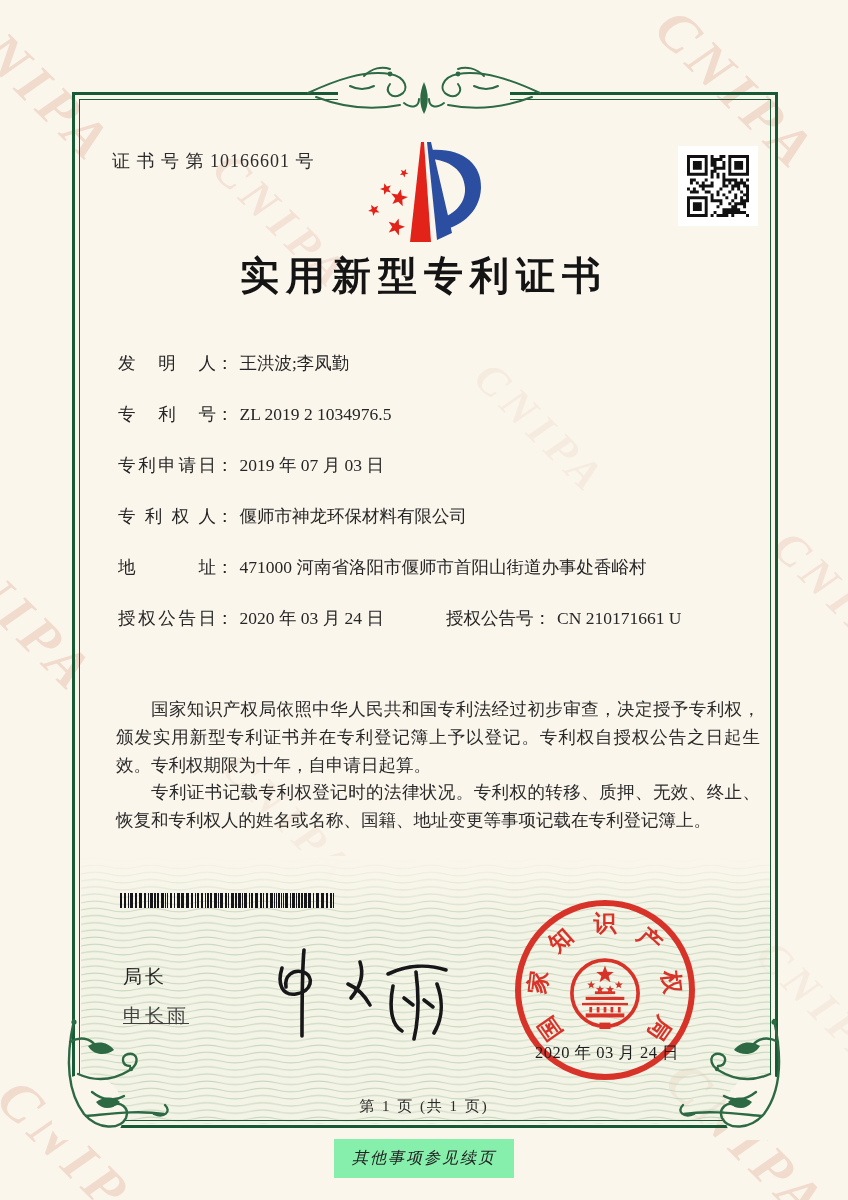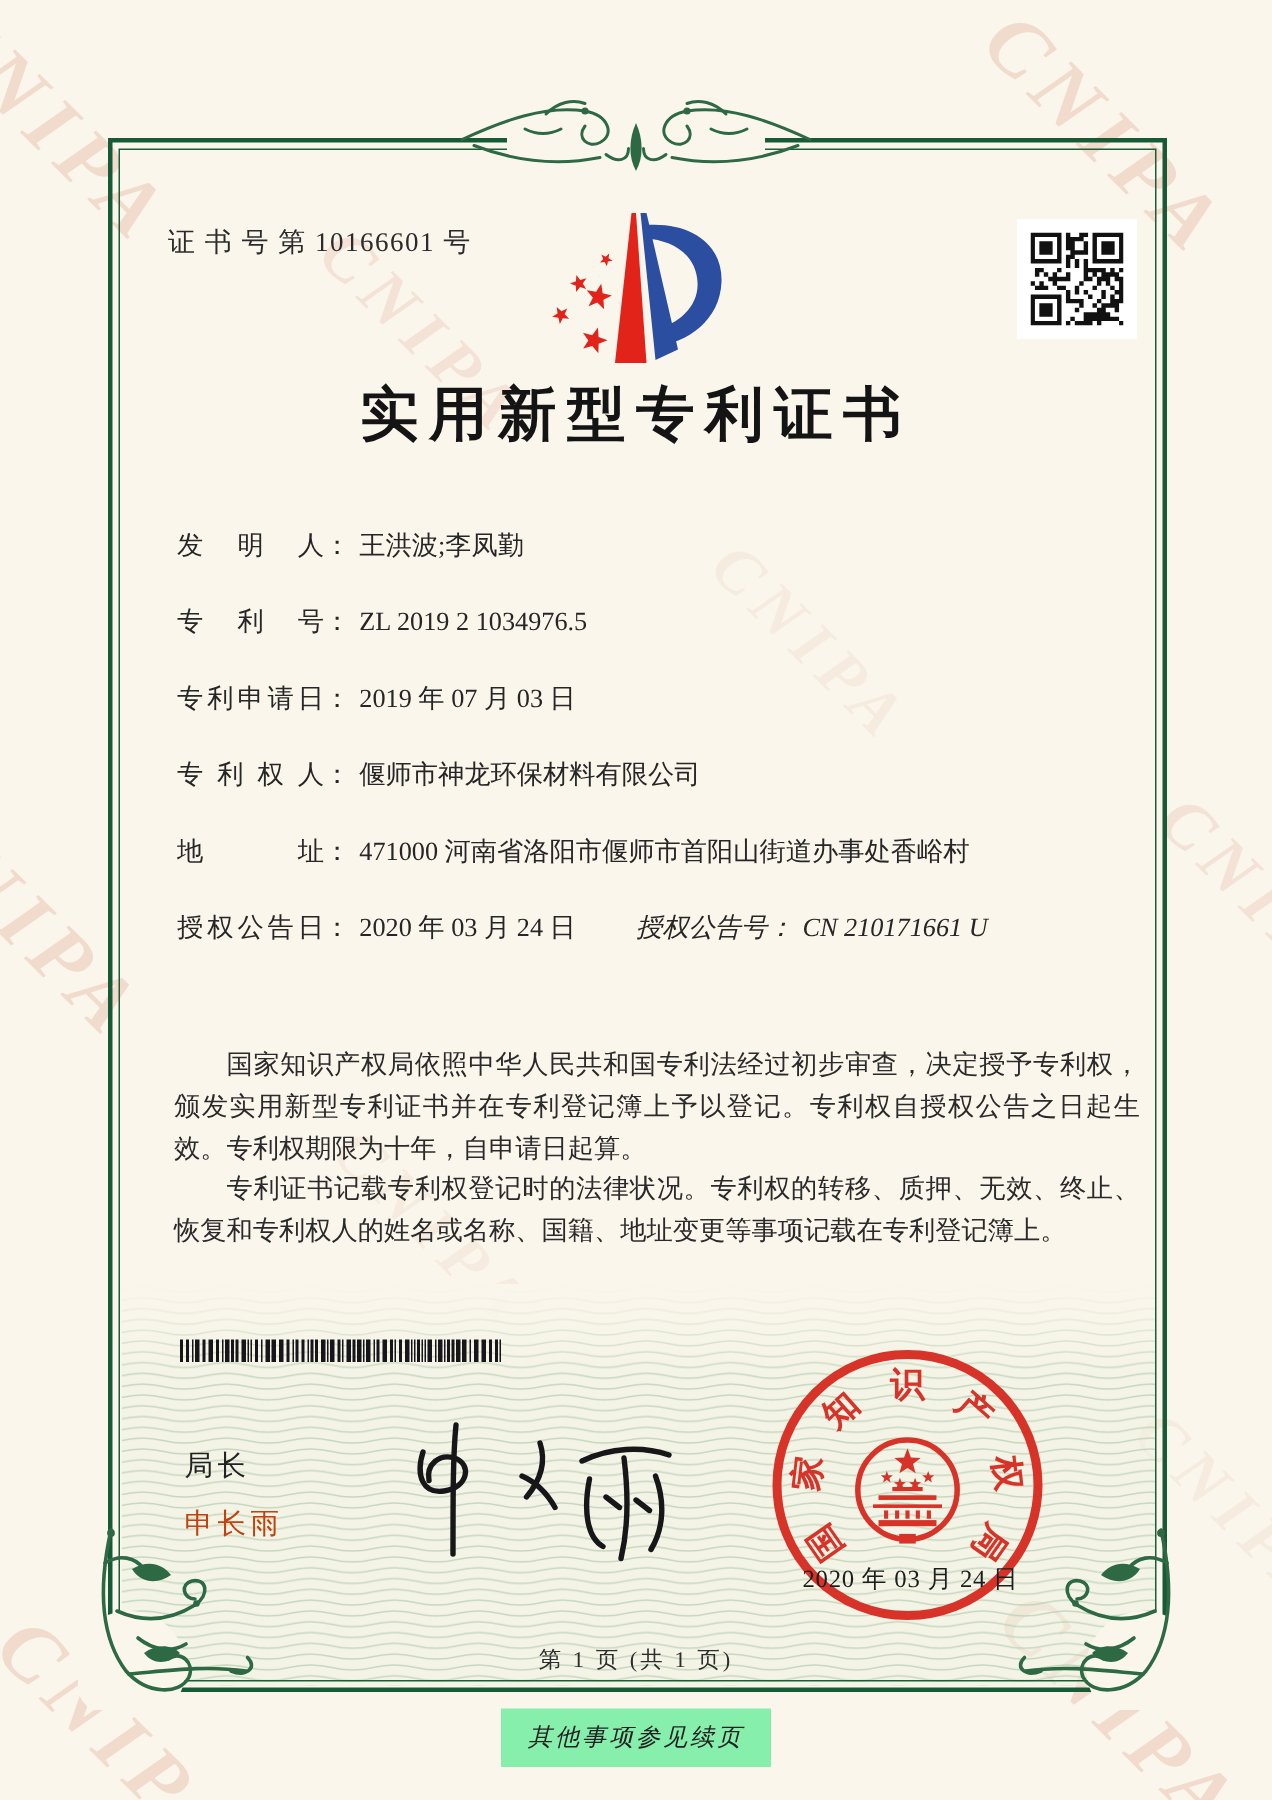--- a/index.html
+++ b/index.html
@@ -33,31 +33,31 @@
               display:flex; align-items:center; justify-content:center; }
 
   .title { position:absolute; left:0; top:249px; width:100%; text-align:center;
            font-size:39px; font-weight:bold; color:#141414; letter-spacing:7px; }
 
   .fields { position:absolute; left:118px; top:352px; width:648px; font-size:17.5px; color:#262626; }
   .frow { position:relative; line-height:23px; margin-bottom:28px; }
   .flabel { display:inline-block; width:98px; text-align:justify; text-align-last:justify; vertical-align:top; }
   .fcolon { display:inline-block; vertical-align:top; margin-right:6px; }
   .fvalue { display:inline; }
-  .fpair2 { position:absolute; left:306px; top:0; white-space:nowrap;font-style:italic; }
+  .fpair2 { position:absolute; left:328px; top:0; white-space:nowrap; }
 
   .paras { position:absolute; left:116px; top:696px; width:644px; font-size:17.5px; line-height:27.8px;
            color:#2a2a2a; text-align:justify; }
   .paras p { text-indent:2em; }
 
   .barcode { position:absolute; left:120px; top:893px; width:220px; height:15px; font-size:0; }
   .barcode i { display:inline-block; height:100%; background:#15151a; }
 
   .officer-title { position:absolute; left:123px; top:964px; font-size:19px; color:#222; letter-spacing:3px; }
-  .officer-name  { position:absolute; left:123px; top:1003px; font-size:19px; color:#c2410c; letter-spacing:3px; }
+  .officer-name  { position:absolute; left:123px; top:1003px; font-size:19px; color:#404040; letter-spacing:3px;text-decoration:underline; }
   .signature { position:absolute; left:252px; top:938px; }
 
   .seal { position:absolute; left:513px; top:898px; opacity:.94; }
   .ring-char { font-size:23px; font-weight:bold; fill:#d7281e; text-anchor:middle;
                dominant-baseline:central; font-family:"Liberation Serif", serif; }
   .seal-date { position:absolute; left:518px; top:1042px; width:178px; text-align:center;
                font-size:16.5px; color:#1d1d1d; letter-spacing:.5px; white-space:nowrap; }
 
   .page-num { position:absolute; left:0; top:1097px; width:100%; text-align:center;
               font-size:15px; color:#2c2c2c; letter-spacing:2px; }

